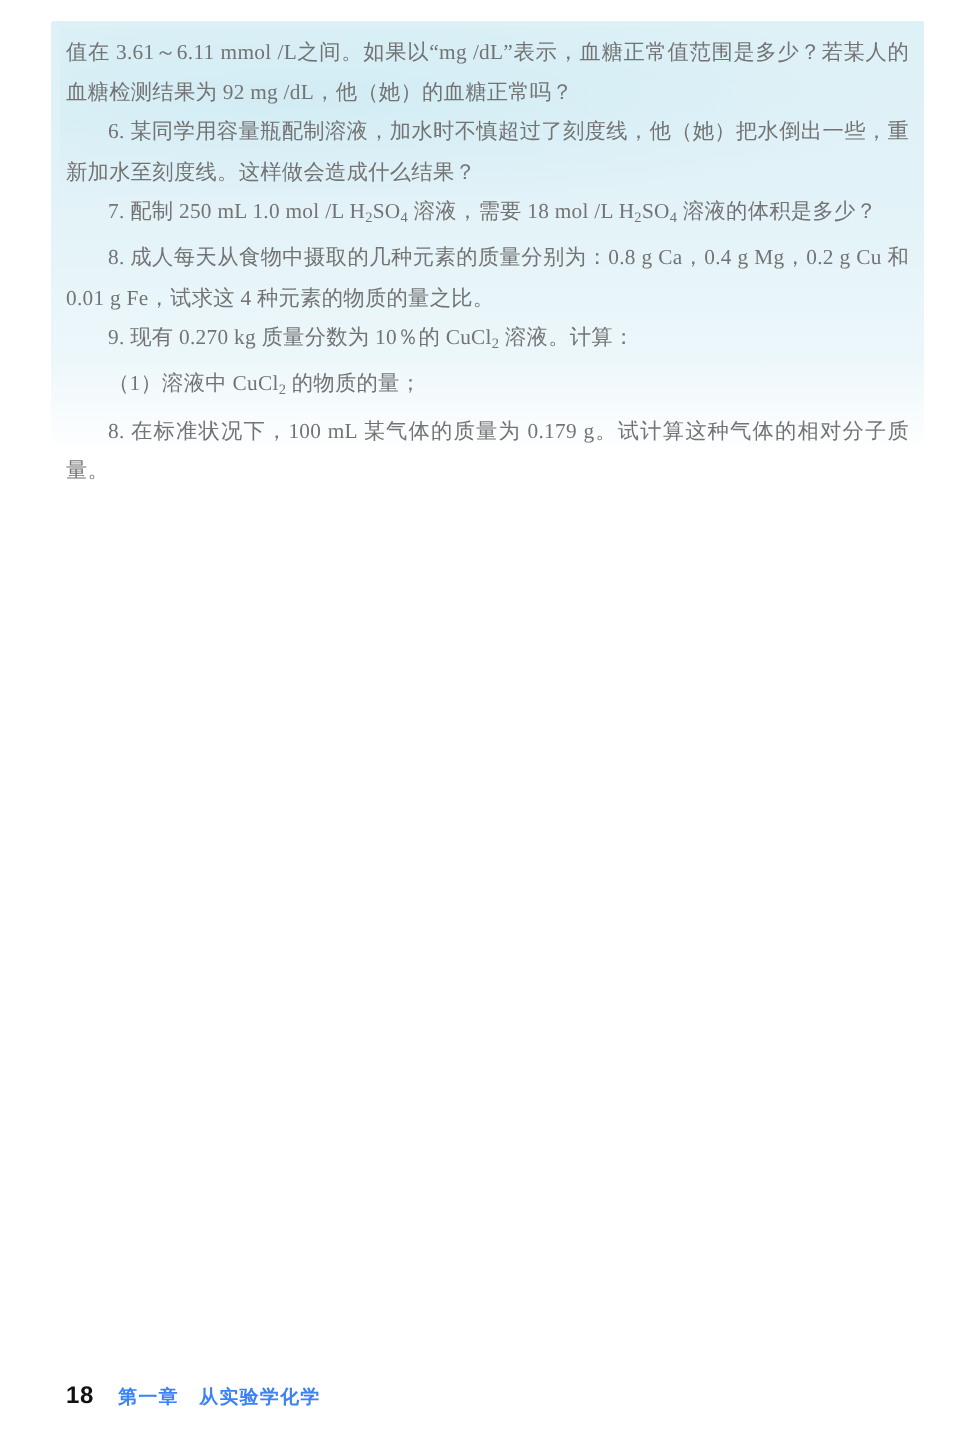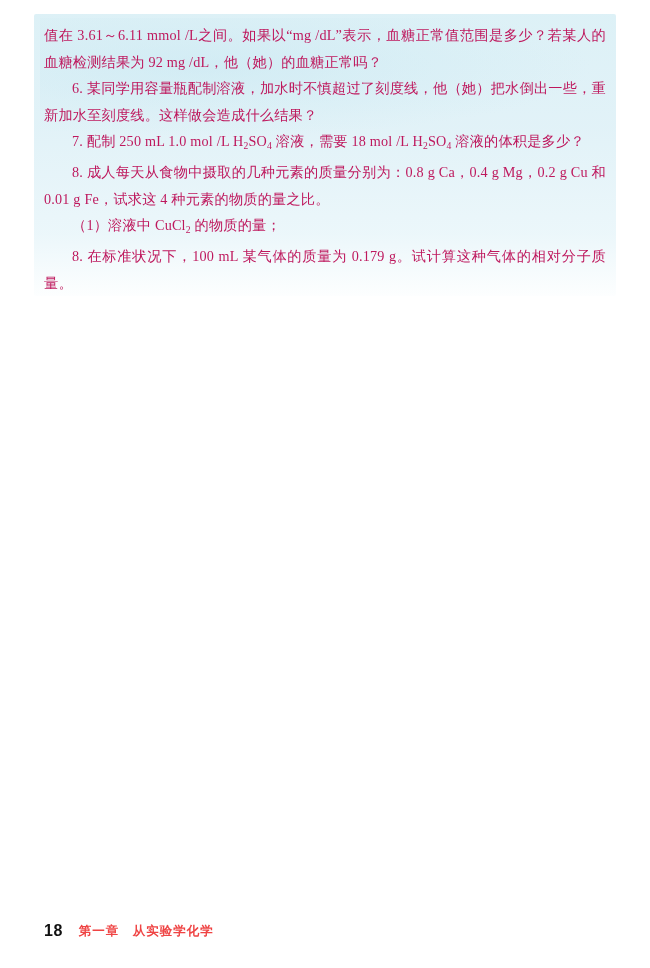--- a/index.html
+++ b/index.html
@@ -54,21 +54,21 @@
     top: 22px;
     width: 562px;
   }
 
   p.para {
     margin: 0 0 0 0;
     font-size: 14.2px;
     line-height: 26.5px;
     letter-spacing: 0.2px;
     text-align: justify;
-    color: #be185d;
+    color: #737373;
   }
   p.indent {
     text-indent: 28px;
   }
   .sub {
     font-size: 0.68em;
     vertical-align: -0.28em;
   }
   .sup {
     font-size: 0.68em;
@@ -88,41 +88,42 @@
     font-weight: bold;
     font-size: 16px;
     color: #111;
     letter-spacing: 0.5px;
   }
   .chapter-label {
     margin-left: 16px;
     font-family: "Liberation Sans", sans-serif;
     font-size: 12.5px;
     font-weight: bold;
-    color: #ef4444;
+    color: #3b82f6;
     letter-spacing: 1px;
   }
 </style>
 </head>
 <body>
 
 <div class="page">
 
   <div class="tint-band"></div>
 
   <div class="content">
 
     <p class="para">值在 3.61～6.11 mmol /L之间。如果以“mg /dL”表示，血糖正常值范围是多少？若某人的血糖检测结果为 92 mg /dL，他（她）的血糖正常吗？</p>
 
     <p class="para indent">6. 某同学用容量瓶配制溶液，加水时不慎超过了刻度线，他（她）把水倒出一些，重新加水至刻度线。这样做会造成什么结果？</p>
 
     <p class="para indent">7. 配制 250 mL 1.0 mol /L H<span class="sub">2</span>SO<span class="sub">4</span> 溶液，需要 18 mol /L H<span class="sub">2</span>SO<span class="sub">4</span> 溶液的体积是多少？</p>
 
     <p class="para indent">8. 成人每天从食物中摄取的几种元素的质量分别为：0.8 g Ca，0.4 g Mg，0.2 g Cu 和 0.01 g Fe，试求这 4 种元素的物质的量之比。</p>
 
+    <p class="para indent">9. 现有 0.270 kg 质量分数为 10％的 CuCl<span class="sub">2</span> 溶液。计算：</p>
 
     <p class="para indent">（1）溶液中 CuCl<span class="sub">2</span> 的物质的量；</p>
 
 
     <p class="para indent">8. 在标准状况下，100 mL 某气体的质量为 0.179 g。试计算这种气体的相对分子质量。</p>
 
   </div>
 
   <div class="footer">
     <span class="folio">18</span>

